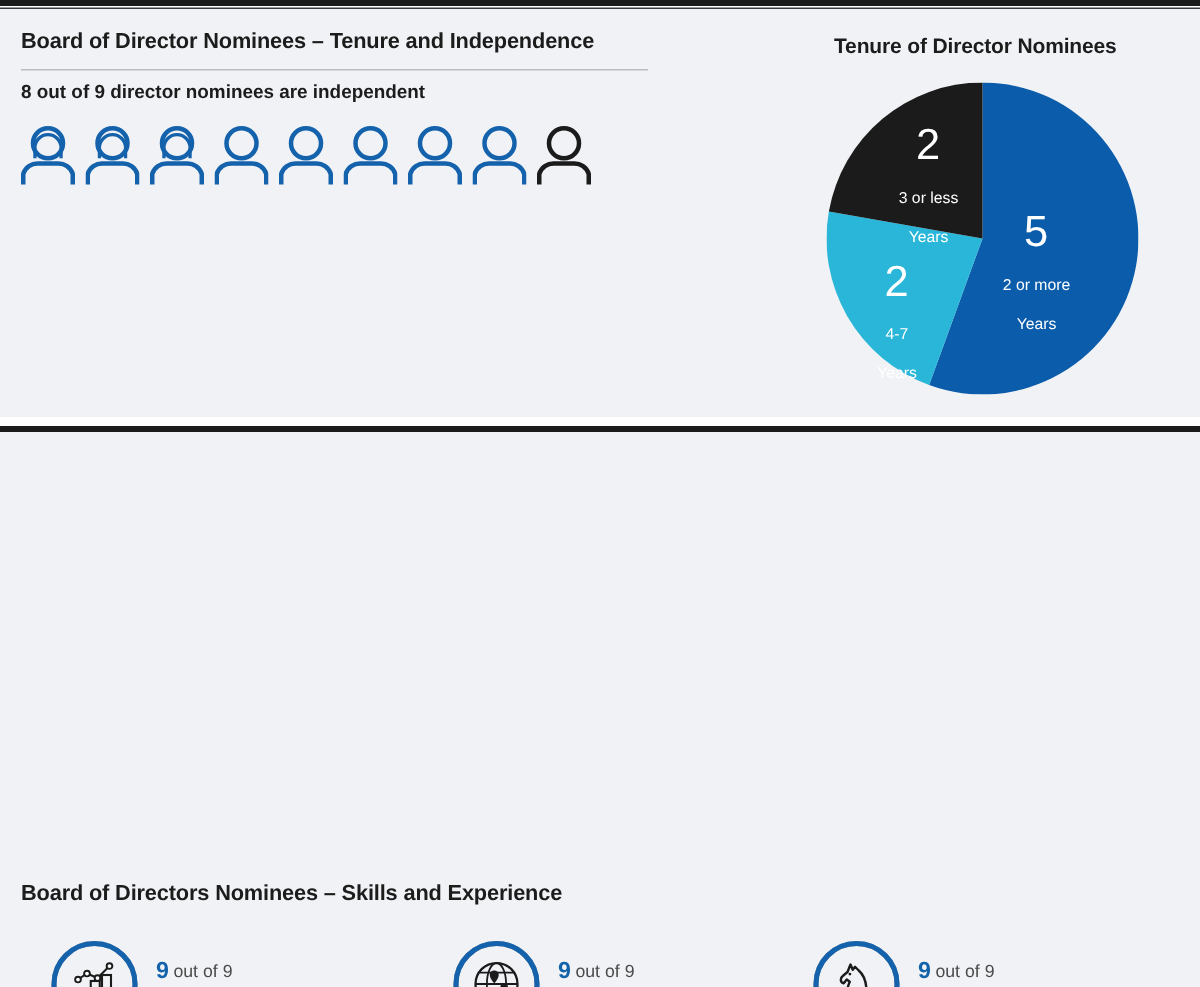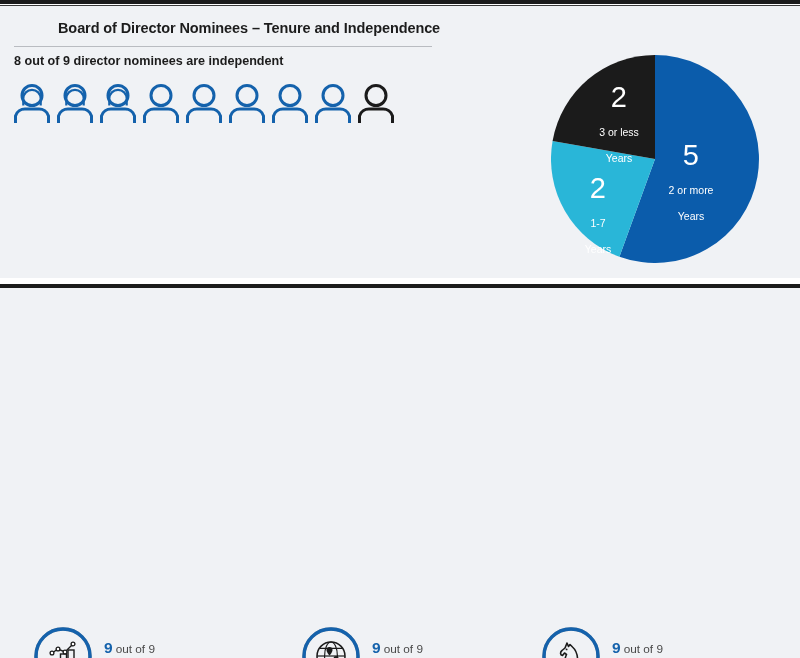--- a/index.html
+++ b/index.html
@@ -33,21 +33,20 @@
   #panel-tenure { left: 0; top: 6px;   width: 800px; height: 272px; }
   #panel-skills { left: 0; top: 288px; width: 800px; height: 370px; }
 
   .panel-title {
     position: absolute;
     font-size: 14.5px;
     font-weight: bold;
     color: #1c1c1c;
     letter-spacing: -0.1px;
     white-space: nowrap;
-    margin-left: 44px;
   }
 
   
   #tenure-title { left: 14px; top: 14px; }
   #tenure-underline {
     position: absolute; left: 14px; top: 40px;
     width: 418px; height: 1px; background: #b9bcc1;
   }
   #tenure-sub {
     position: absolute; left: 14px; top: 48px;
@@ -162,44 +161,46 @@
         <svg width="36" height="42" viewBox="0 0 36 42" class="person">
           <circle cx="18" cy="13.5" r="10" fill="none" stroke="#1462AC" stroke-width="3"></circle>
           <path d="M1.5 41 L1.5 34 A 10 10 0 0 1 11.5 27 L24.5 27 A 10 10 0 0 1 34.5 34 L34.5 41" fill="none" stroke="#1462AC" stroke-width="3" stroke-linejoin="round"></path>
         </svg>
         <svg width="36" height="42" viewBox="0 0 36 42" class="person">
           <circle cx="18" cy="13.5" r="10" fill="none" stroke="#1b1b1b" stroke-width="3"></circle>
           <path d="M1.5 41 L1.5 34 A 10 10 0 0 1 11.5 27 L24.5 27 A 10 10 0 0 1 34.5 34 L34.5 41" fill="none" stroke="#1b1b1b" stroke-width="3" stroke-linejoin="round"></path>
         </svg>
       </div>
 
+    <h2 class="panel-title" id="pie-title">Tenure of Director Nominees</h2>
 
     <div id="pie-wrap"><svg width="208" height="208" viewBox="0 0 208 208">
           <path d="M 104 104 L 104.00 0.00 A 104 104 0 1 1 68.43 201.73 Z" fill="#0B5CAB"></path>
           <path d="M 104 104 L 68.43 201.73 A 104 104 0 0 1 1.58 85.94 Z" fill="#29B6D8"></path>
           <path d="M 104 104 L 1.58 85.94 A 104 104 0 0 1 104.00 0.00 Z" fill="#1b1b1b"></path>
         </svg><div class="pie-label" id="lab-8plus" style="color: rgb(255, 255, 255);">
           <span class="pie-num">5</span>
           <span class="pie-cap">2 or more</span>
           <span class="pie-cap">Years</span>
         </div><div class="pie-label" id="lab-47" style="color: rgb(255, 255, 255);">
           <span class="pie-num">2</span>
-          <span class="pie-cap">1-7</span>
+          <span class="pie-cap">4-7</span>
           <span class="pie-cap">Years</span>
         </div><div class="pie-label" id="lab-3less" style="color: rgb(255, 255, 255);">
           <span class="pie-num">2</span>
           <span class="pie-cap">3 or less</span>
           <span class="pie-cap">Years</span>
         </div></div>
   </section>
 
   <div class="rule-top" style="top:284px;height:4px;"></div>
   <div class="rule-thin" style="top:289px;"></div>
 
   <section class="panel" id="panel-skills">
+    <h1 class="panel-title" id="skills-title">Board of Directors Nominees – Skills and Experience</h1>
     <div id="skills-grid">
         <div class="skill">
           <div class="skill-ring">
             <svg width="62" height="62" viewBox="0 0 62 62">
               <circle cx="31" cy="31" r="27" fill="none" stroke="#9a9da1" stroke-width="3.4"></circle>
               <circle cx="31" cy="31" r="27" fill="none" stroke="#1462AC" stroke-width="3.4" stroke-dasharray="169.65 1.00" transform="rotate(-90 31 31)" stroke-linecap="butt"></circle>
             </svg>
             <div class="skill-glyph">
               <svg width="34" height="34" viewBox="0 0 34 34">
     <rect x="7" y="20" width="6" height="9" fill="none" stroke="#1b1b1b" stroke-width="1.4"></rect>

